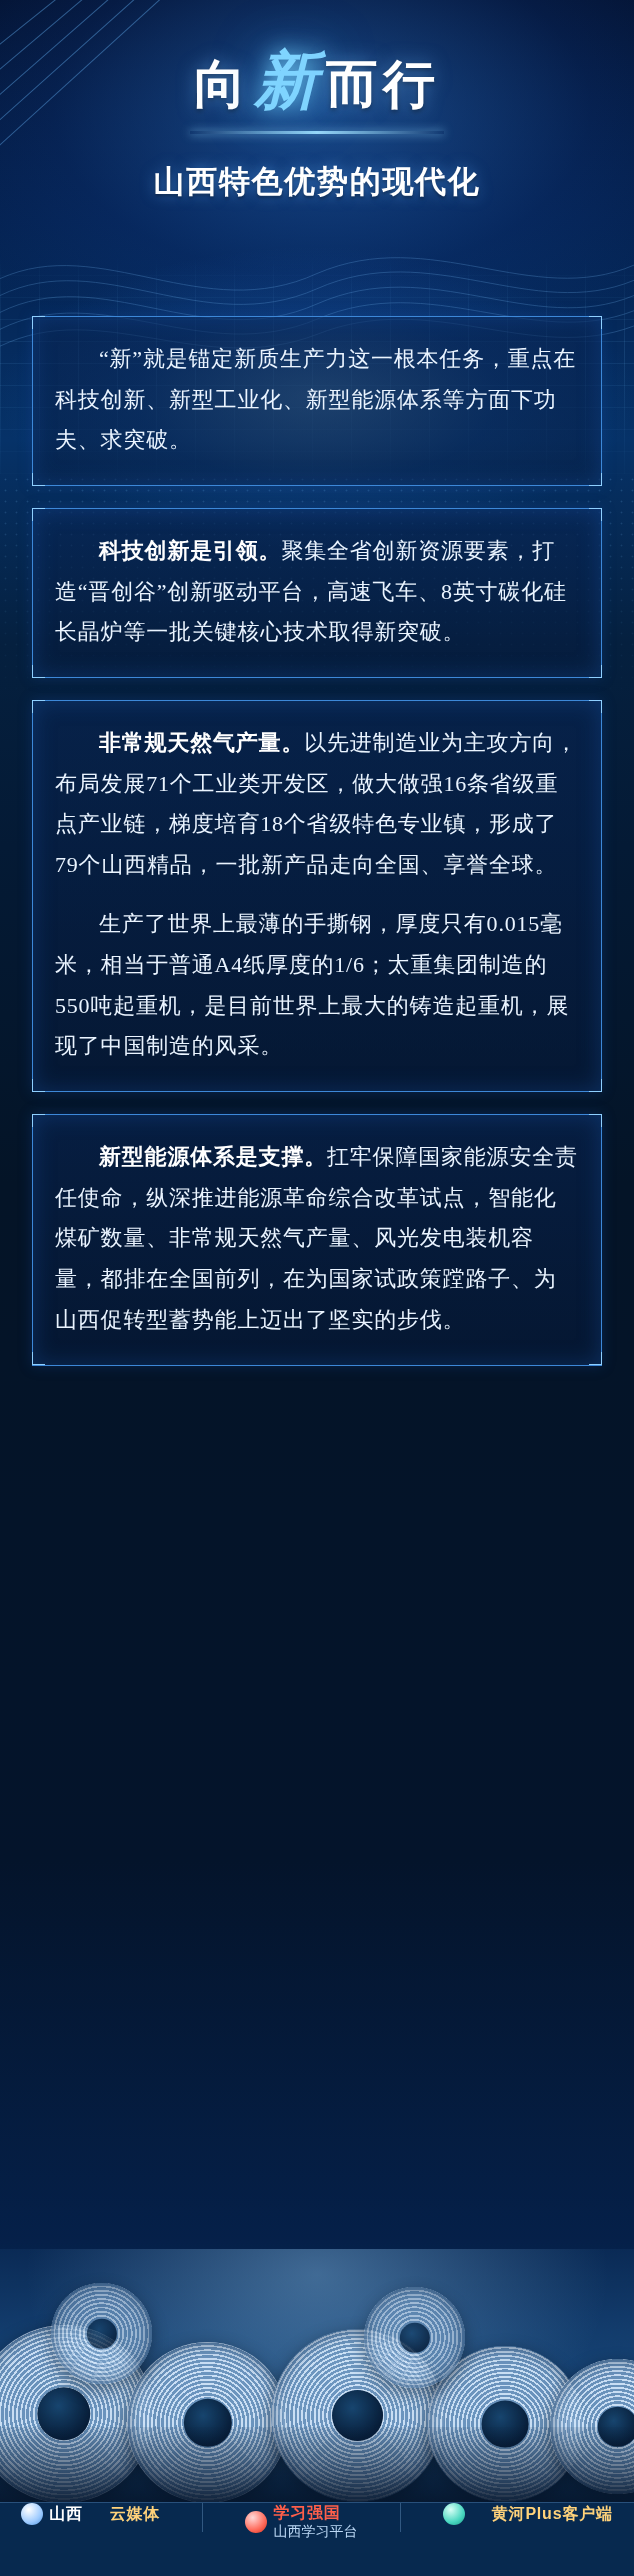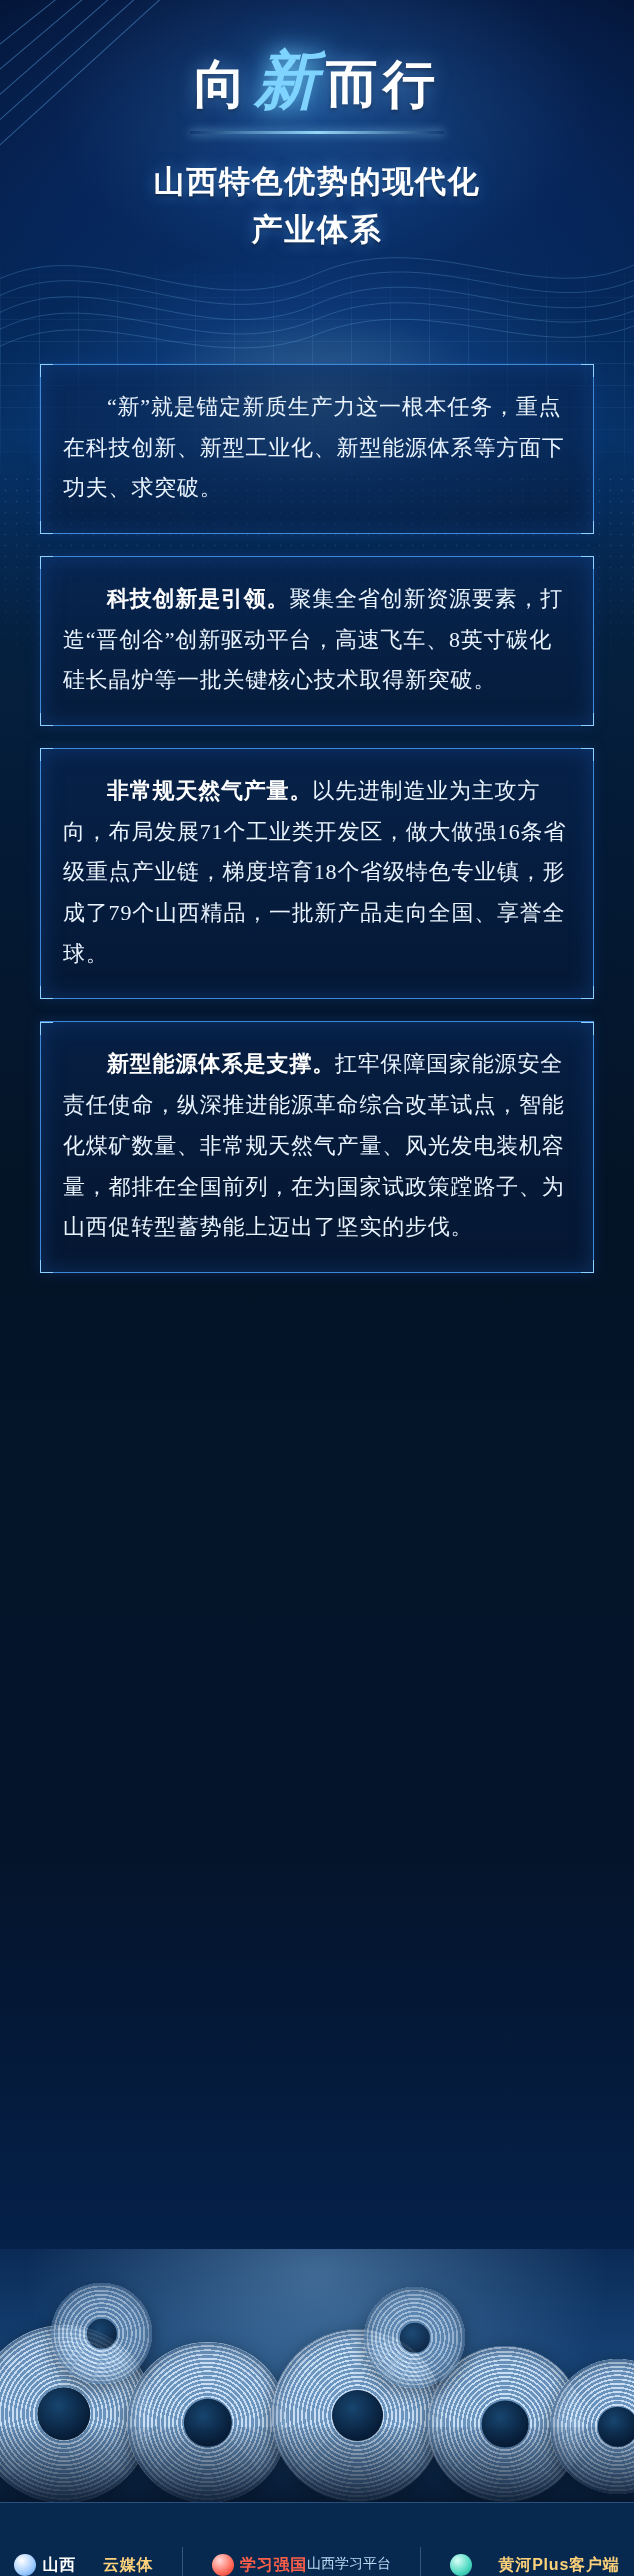--- a/index.html
+++ b/index.html
@@ -120,21 +120,21 @@
     font-weight: bold;
     line-height: 1.55;
     color: #ffffff;
     letter-spacing: 1.7px;
     text-shadow: 0 0 13.5px rgba(90,170,255,0.6), 0 1.7px 3.4px rgba(0,0,0,0.5);
   }
 
   
   .content {
     position: relative;
-    padding: 0 40px;
+    padding: 0 32px;
     margin-top: 110px;
   }
   .card {
     position: relative;
     border: 0.8px solid #3d88d8;
     box-shadow: inset 0 0 22px rgba(25,90,175,0.35), 0 0 12px rgba(20,70,150,0.35);
     background: linear-gradient(180deg, rgba(8,36,82,0.60) 0%, rgba(6,26,60,0.50) 100%);
     padding: 22px 22px 24px;
     margin-bottom: 22px;
   }
@@ -202,21 +202,21 @@
     background: linear-gradient(180deg, rgba(10,35,65,0.1), rgba(5,20,42,0.85));
   }
 
   
   .footer {
     position: absolute;
     left: 0; bottom: 0;
     width: 634px; height: 73px;
     background: #07294f;
     display: flex;
-    align-items: flex-end;
+    align-items: flex-start;
     justify-content: space-around;
     border-top: 0.8px solid rgba(140,200,255,0.25);
   }
   .logo {
     display: flex;
     align-items: center;
     gap: 6px;
     color: #ffffff;
     font-size: 16px;
     font-weight: bold;
@@ -239,21 +239,21 @@
   .logo .brand-red { color: #ff5f4a; }
   .logo .brand-gold { color: #ffd27a; margin-left: 21px; }
   .logo .sub {
     font-size: 14px;
     font-weight: normal;
     color: #bcd8f5;
     letter-spacing: 0;
   }
   .logo .stack {
     display: flex;
-    flex-direction: row;
+    flex-direction: column;
     line-height: 1.25;
   }
   .divider-v {
     width: 0.8px; height: 29px;
     background: rgba(150,200,245,0.3);
   }
 </style>
 </head>
 <body>
 
@@ -283,21 +283,20 @@
       <path d="M-10,150 L180,-20"></path>
       <path d="M-10,180 L210,-20"></path>
     </g>
   </svg>
 
   <div class="header">
     <div class="main-title"><span>向</span><span class="accent">新</span><span>而行</span></div>
     <div class="title-underline"></div>
     <div class="subtitle">
       <div>山西特色优势的现代化</div>
-      <div>产业体系</div>
     </div>
   </div>
 
   <div class="content">
 
     <div class="card">
       <span class="corner c-tl"></span>
       <span class="corner c-tr"></span>
       <span class="corner c-bl"></span>
       <span class="corner c-br"></span>
@@ -311,20 +310,21 @@
       <span class="corner c-br"></span>
       <p class="para"><b>科技创新是引领。</b><span>聚集全省创新资源要素，打造“晋创谷”创新驱动平台，高速飞车、8英寸碳化硅长晶炉等一批关键核心技术取得新突破。</span></p>
     </div>
 
     <div class="card">
       <span class="corner c-tl"></span>
       <span class="corner c-tr"></span>
       <span class="corner c-bl"></span>
       <span class="corner c-br"></span>
       <p class="para"><b>非常规天然气产量。</b><span>以先进制造业为主攻方向，布局发展71个工业类开发区，做大做强16条省级重点产业链，梯度培育18个省级特色专业镇，形成了79个山西精品，一批新产品走向全国、享誉全球。</span></p>
+      <p class="para"><b></b><span>生产了世界上最薄的手撕钢，厚度只有0.015毫米，相当于普通A4纸厚度的1/6；太重集团制造的550吨起重机，是目前世界上最大的铸造起重机，展现了中国制造的风采。</span></p>
     </div>
 
     <div class="card">
       <span class="corner c-tl"></span>
       <span class="corner c-tr"></span>
       <span class="corner c-bl"></span>
       <span class="corner c-br"></span>
       <p class="para"><b>新型能源体系是支撑。</b><span>扛牢保障国家能源安全责任使命，纵深推进能源革命综合改革试点，智能化煤矿数量、非常规天然气产量、风光发电装机容量，都排在全国前列，在为国家试政策蹚路子、为山西促转型蓄势能上迈出了坚实的步伐。</span></p>
     </div>
 

